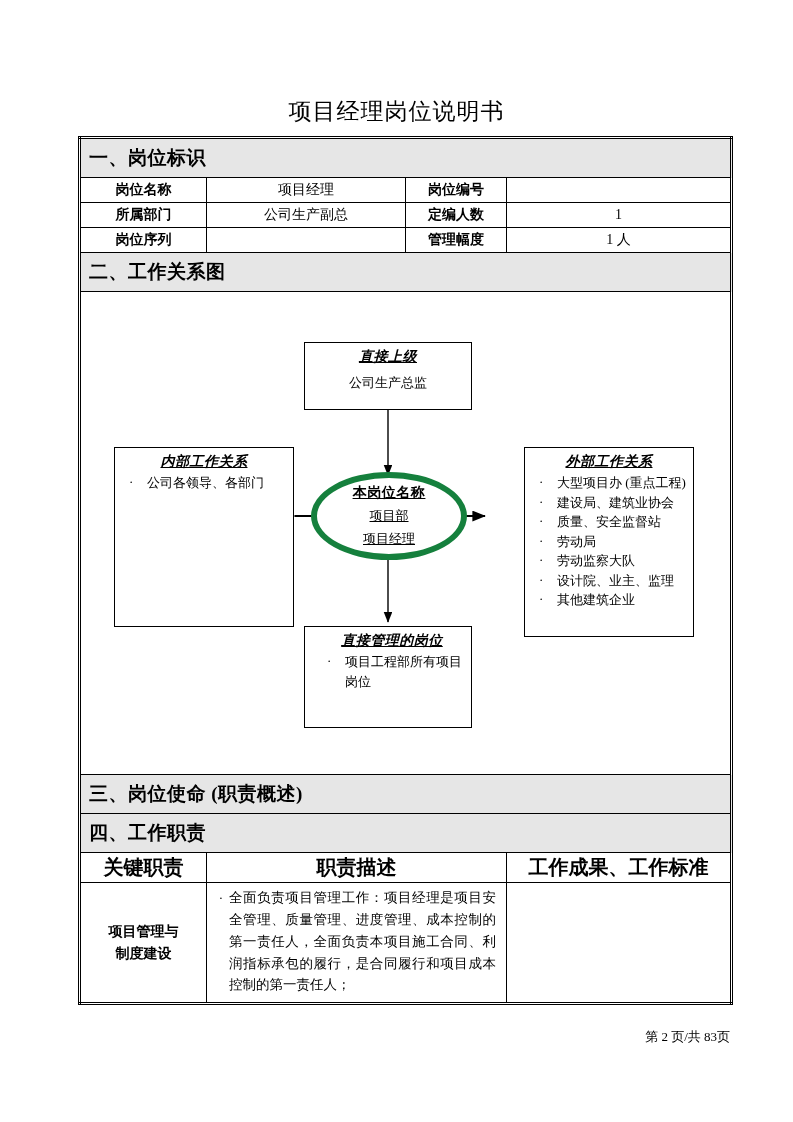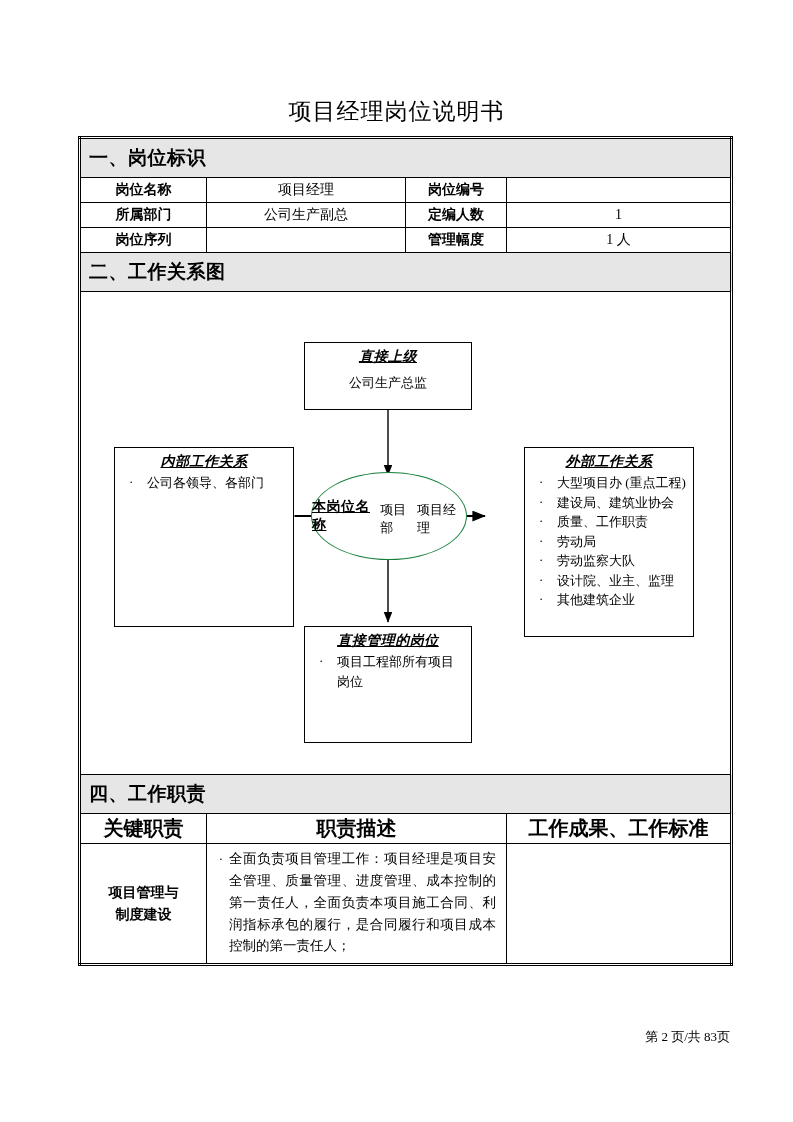--- a/index.html
+++ b/index.html
@@ -159,27 +159,29 @@
   .dbox ul li::before {
     content: "·";
     position: absolute;
     left: 0;
     top: -1px;
     font-size: 13px;
   }
 
   .ellipse {
     position: absolute;
-    border: 1px solid #15803d;
+    border: 6px solid #15803d;
     border-radius: 50%;
     background: #fff;
     box-sizing: border-box;
     display: flex;
+    flex-direction: column;
     align-items: center;
     justify-content: center;
+    text-decoration: underline;
   }
   .ellipse .etitle {
     font-size: 14px;
     font-weight: bold;
     text-decoration: underline;
     letter-spacing: 0.5px;
   }
   .ellipse .eline {
     font-size: 13px;
     margin-top: 5px;
@@ -283,39 +285,42 @@
             <div class="etitle">本岗位名称</div>
             <div class="eline">项目部</div>
             <div class="eline">项目经理</div>
           </div>
 
           <div class="dbox" style="left:443px; top:155px; width:170px; height:190px;">
             <div class="dtitle">外部工作关系</div>
             <ul>
               <li>大型项目办 (重点工程)</li>
               <li>建设局、建筑业协会</li>
-              <li>质量、工作职责</li>
+              <li>质量、安全监督站</li>
               <li>劳动局</li>
               <li>劳动监察大队</li>
               <li>设计院、业主、监理</li>
               <li>其他建筑企业</li>
             </ul>
           </div>
 
-          <div class="dbox" style="left:223px; top:334px; width:168px; height:117px;">
+          <div class="dbox" style="left:223px; top:334px; width:168px; height:102px;padding-left:8px;">
             <div class="dtitle">直接管理的岗位</div>
             <ul>
               <li>项目工程部所有项目岗位</li>
             </ul>
           </div>
 
         </div>
       </td>
     </tr>
 
+    <tr>
+      <td class="section-banner" colspan="4">三、岗位使命 (职责概述)</td>
+    </tr>
 
     <tr>
       <td class="section-banner" colspan="4">四、工作职责</td>
     </tr>
 
     <tr>
       <td class="duty-head">关键职责</td>
       <td class="duty-head" colspan="2">职责描述</td>
       <td class="duty-head">工作成果、工作标准</td>
     </tr>

